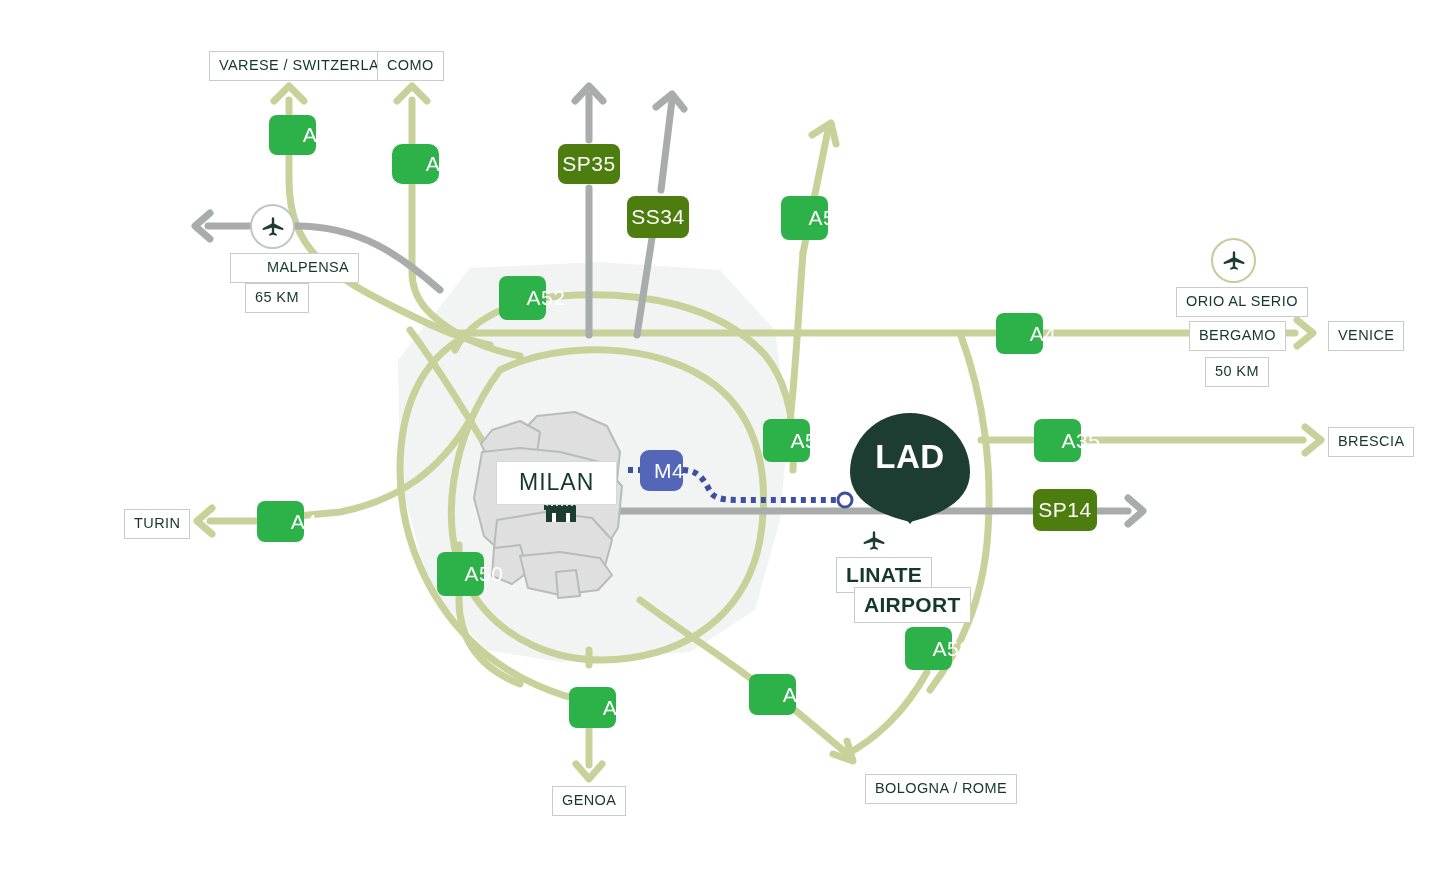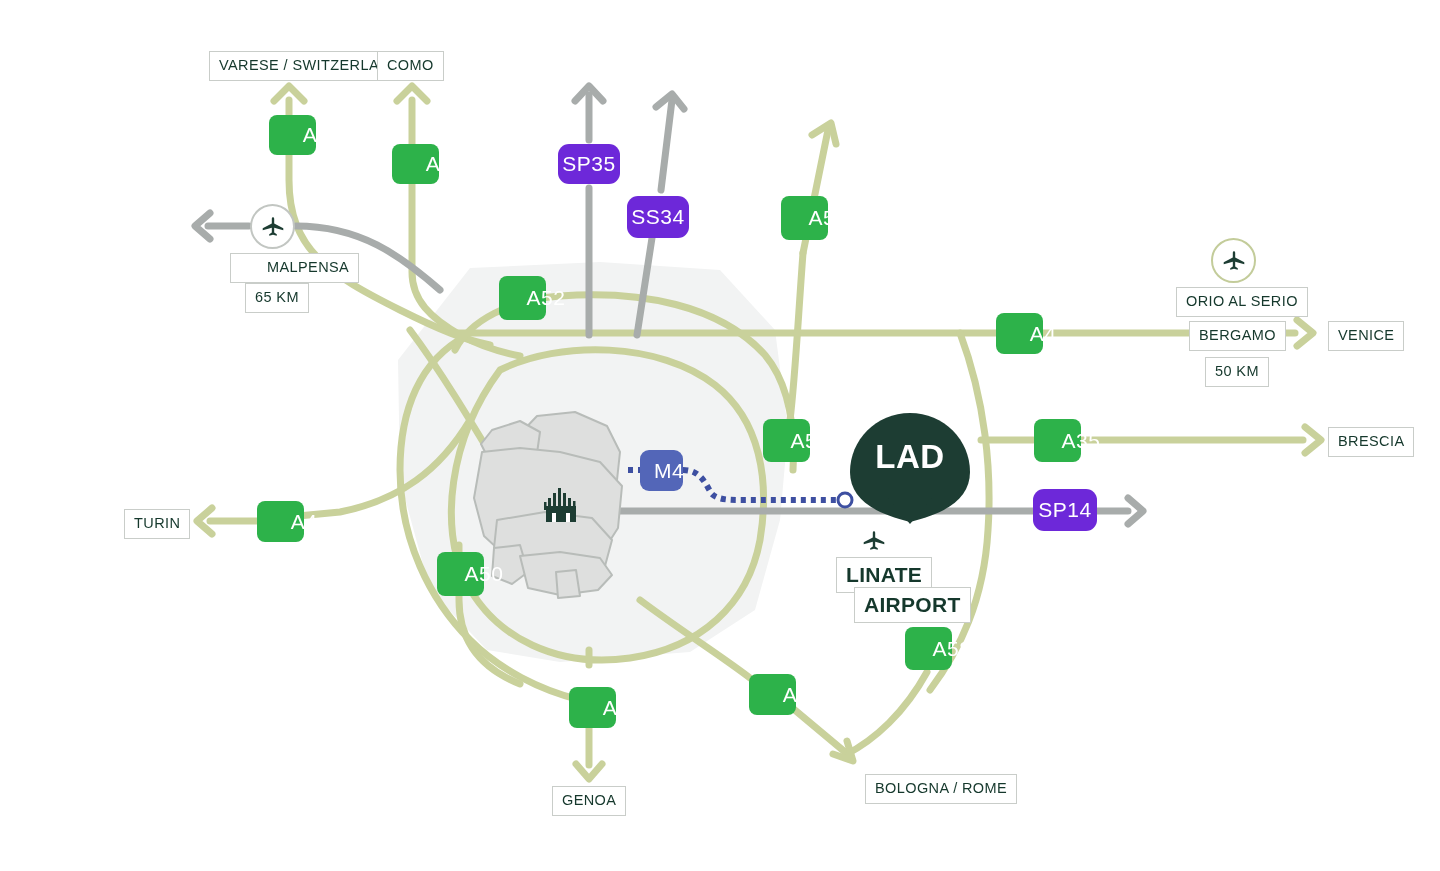--- a/index.html
+++ b/index.html
@@ -33,21 +33,21 @@
     position:absolute;
     display:flex;align-items:center;justify-content:center;
     border-radius:8px;
     color:#ffffff;
     font-size:21px;
     letter-spacing:.5px;
     box-sizing:border-box;
     user-select:none;
   }
   .shield.green{background:#2db24a;padding-left:47px;}
-  .shield.blue{background:#6d28d9;border-radius:11px;}
+  .shield.blue{background:#4d7c0f;}
   .shield.metro{background:#5366b8;border-radius:9px;font-size:21px;}
 
   
   .airport-circle{
     position:absolute;
     border-radius:50%;
     background:#ffffff;
     display:flex;align-items:center;justify-content:center;
     box-sizing:border-box;
   }
@@ -195,20 +195,21 @@
 
   <div class="place-label" style="left:209px;top:51px;">VARESE / SWITZERLAND</div>
   <div class="place-label" style="left:377px;top:51px;">COMO</div>
   <div class="place-label" style="left:124px;top:509px;">TURIN</div>
   <div class="place-label" style="left:552px;top:786px;">GENOA</div>
   <div class="place-label" style="left:865px;top:774px;">BOLOGNA / ROME</div>
   <div class="place-label" style="left:1328px;top:321px;">VENICE</div>
   <div class="place-label" style="left:1328px;top:427px;">BRESCIA</div>
   <div class="place-label" style="left:1189px;top:321px;">BERGAMO</div>
 
+  <div class="place-label milan" style="left:496px;top:461px;">MILAN</div>
 
   <div class="airport-circle gray" style="left:250px;top:204px;width:45px;height:45px;">
     <svg class="plane-ico" width="26" height="26" viewBox="0 0 24 24" fill="#1d3d33">
       <path d="M12 3 c-.7 0-1.1.6-1.1 1.4 v4.3 L2.5 13.2 v1.9 l8.4-2.3 v4.3 l-2.4 1.6 v1.3 l3.5-.9
                l3.5.9 v-1.3 l-2.4-1.6 v-4.3 l8.4 2.3 v-1.9 L13.1 8.7 V4.4 C13.1 3.6 12.7 3 12 3 Z"></path>
     </svg>
   </div>
   <div class="place-label" style="left:230px;top:253px;padding-left:36px;">MALPENSA</div>
   <div class="place-label" style="left:245px;top:283px;text-align:right;">65 KM</div>
 
@@ -224,21 +225,21 @@
   <div style="position:absolute;left:858px;top:528px;width:32px;height:26px;">
     <svg class="plane-ico" width="32" height="26" viewBox="0 0 24 24" fill="#1d3d33">
       <path d="M12 3 c-.7 0-1.1.6-1.1 1.4 v4.3 L2.5 13.2 v1.9 l8.4-2.3 v4.3 l-2.4 1.6 v1.3 l3.5-.9
                l3.5.9 v-1.3 l-2.4-1.6 v-4.3 l8.4 2.3 v-1.9 L13.1 8.7 V4.4 C13.1 3.6 12.7 3 12 3 Z"></path>
     </svg>
   </div>
   <div class="place-label bold" style="left:836px;top:557px;">LINATE</div>
   <div class="place-label bold" style="left:854px;top:587px;">AIRPORT</div>
 
   <div class="shield green" style="left:269px;top:115px;width:40px;height:40px;">A8</div>
-  <div class="shield green" style="left:392px;top:144px;width:40px;height:40px;">A9</div>
+  <div class="shield green" style="left:392px;top:144px;width:40px;height:40px;border-radius:10px;">A9</div>
   <div class="shield green" style="left:499px;top:276px;width:45px;height:44px;">A52</div>
   <div class="shield green" style="left:781px;top:196px;width:44px;height:44px;">A51</div>
   <div class="shield green" style="left:763px;top:419px;width:44px;height:43px;">A51</div>
   <div class="shield green" style="left:996px;top:313px;width:41px;height:41px;">A4</div>
   <div class="shield green" style="left:257px;top:501px;width:41px;height:41px;">A4</div>
   <div class="shield green" style="left:1034px;top:419px;width:46px;height:43px;">A35</div>
   <div class="shield green" style="left:437px;top:552px;width:44px;height:44px;">A50</div>
   <div class="shield green" style="left:569px;top:687px;width:40px;height:41px;">A7</div>
   <div class="shield green" style="left:749px;top:674px;width:39px;height:41px;">A1</div>
   <div class="shield green" style="left:905px;top:627px;width:45px;height:43px;">A58</div>

